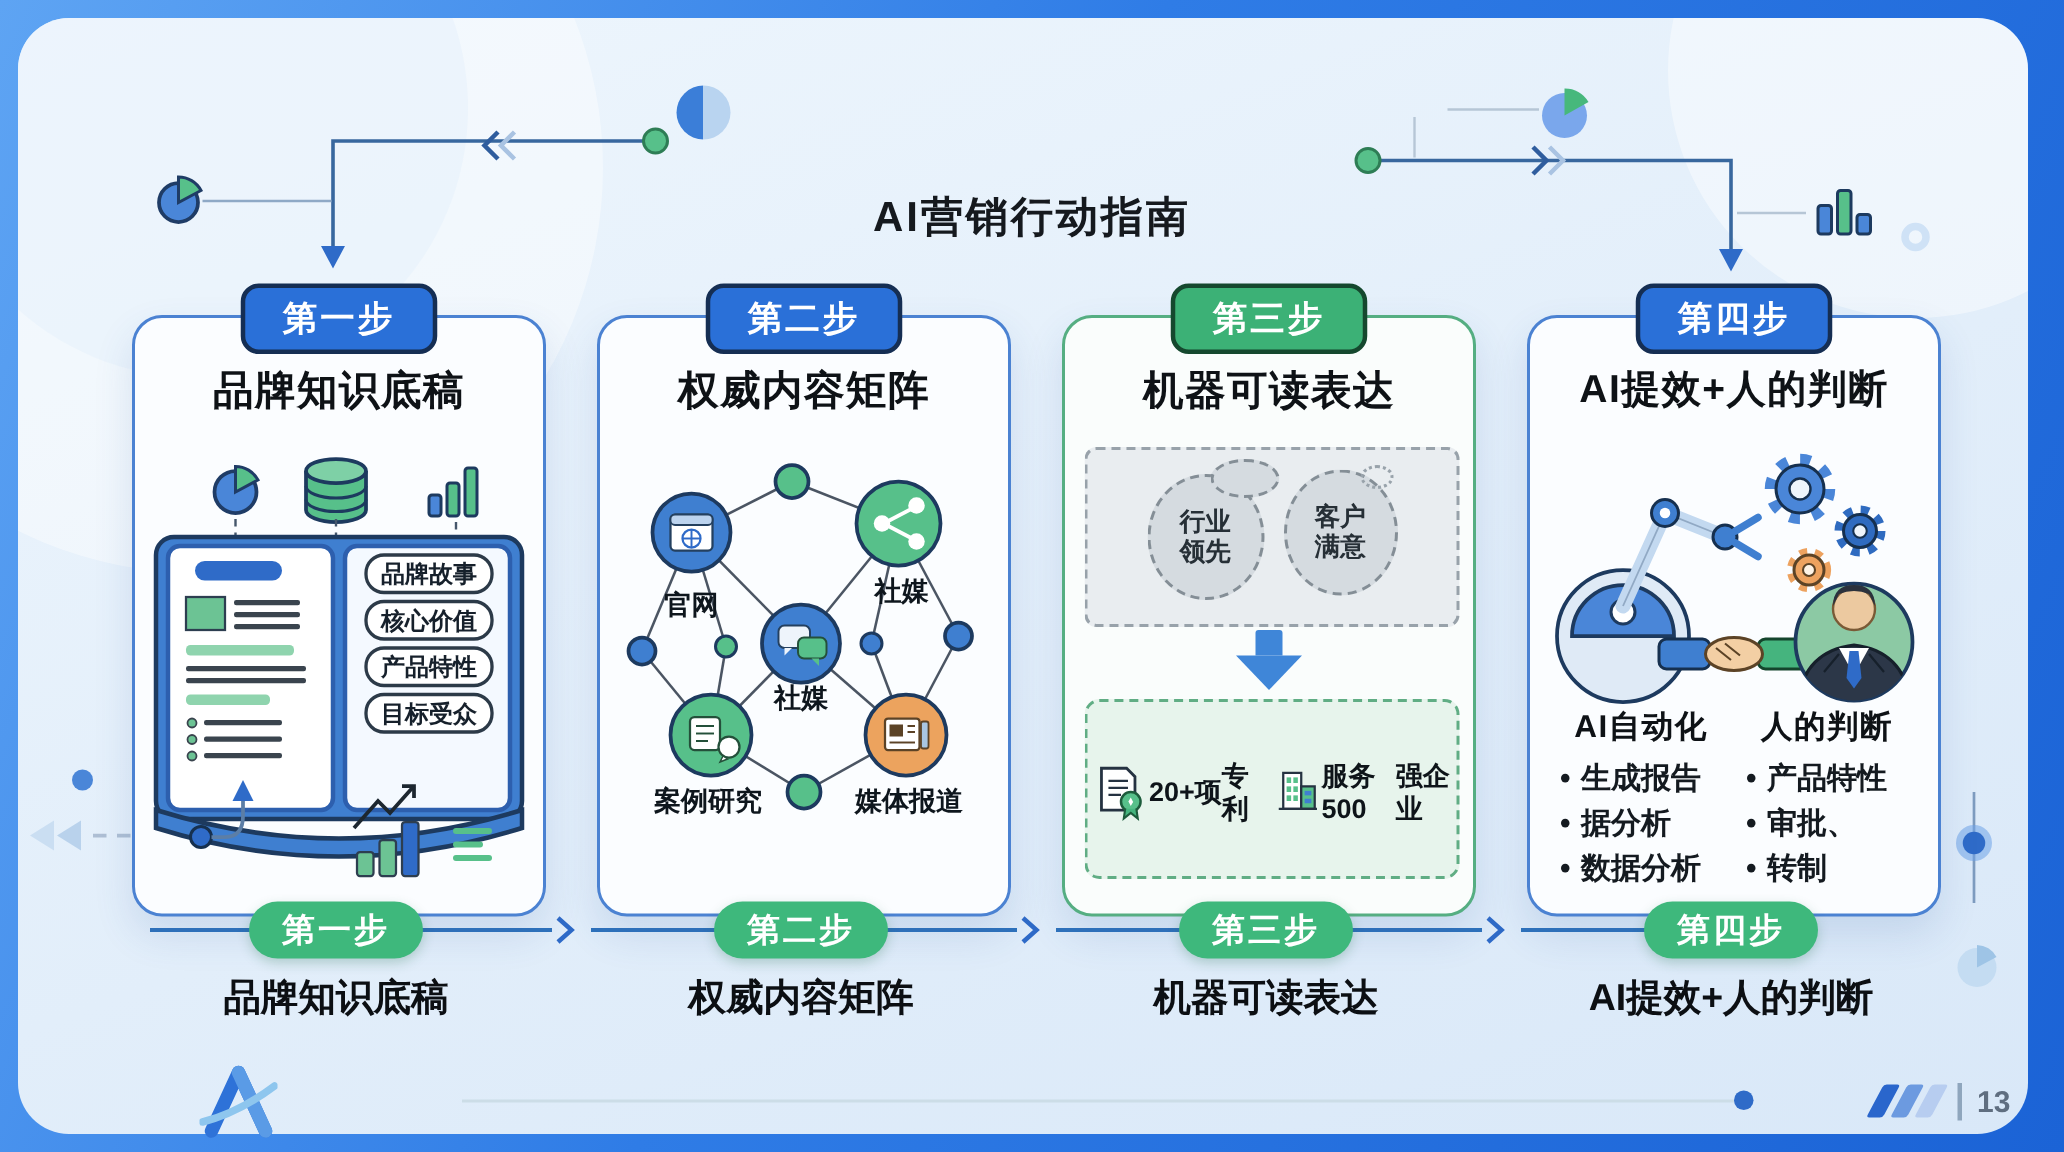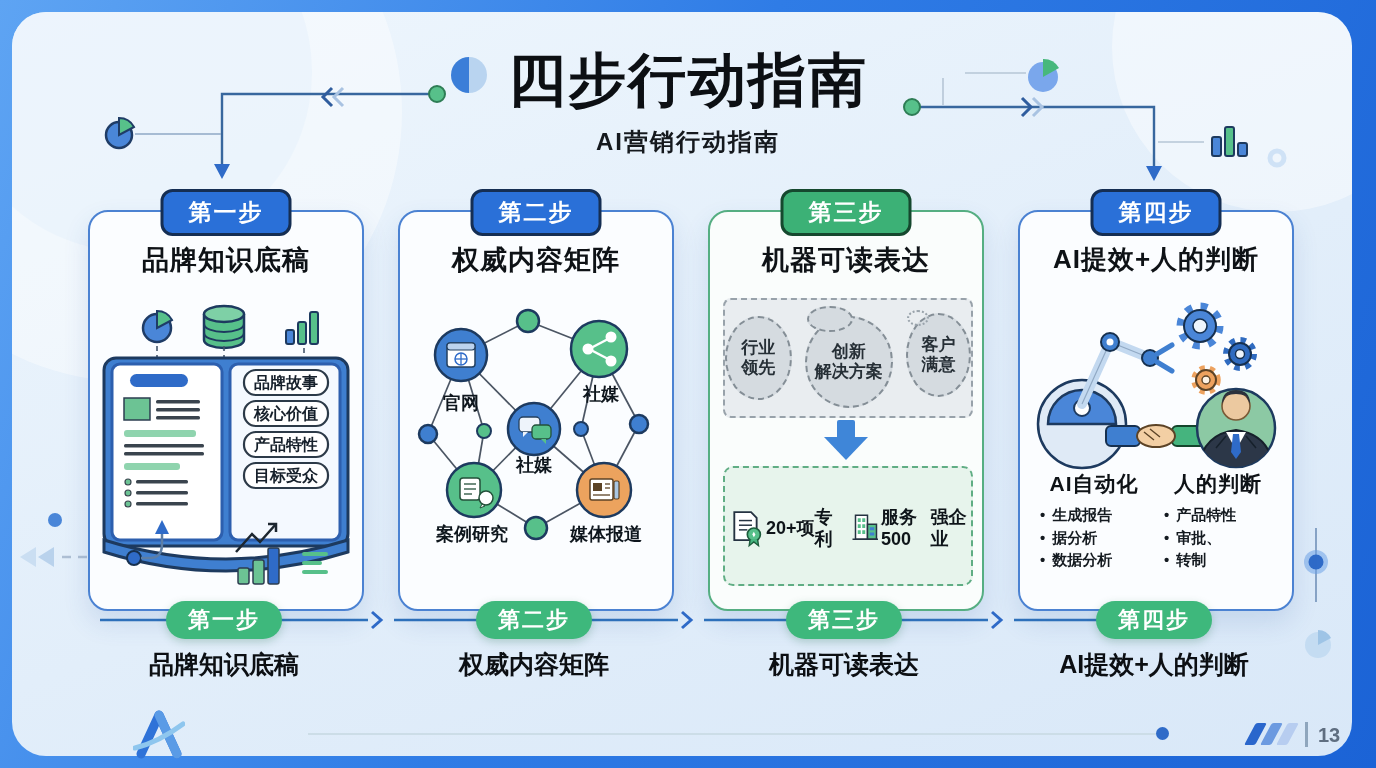--- a/index.html
+++ b/index.html
@@ -9,21 +9,21 @@
   .panel{position:absolute;left:12px;top:12px;right:24px;bottom:12px;border-radius:34px;overflow:hidden;
          background:linear-gradient(160deg,#eef6fd 0%,#e2eefa 55%,#d9e8f8 100%);}
   .deco-circle{position:absolute;border-radius:50%;}
   .c-tl{left:-150px;top:-170px;width:540px;height:540px;background:rgba(255,255,255,.40);}
   .c-tl2{left:-60px;top:-120px;width:360px;height:360px;background:rgba(230,241,251,.55);}
   .c-tr{right:-90px;top:-130px;width:330px;height:330px;background:rgba(255,255,255,.42);}
 
   .slide-title{position:absolute;left:0;top:42px;width:100%;text-align:center;
                font-size:58px;font-weight:900;color:#0c0f13;letter-spacing:2px;}
   .slide-subtitle{position:absolute;left:0;top:126px;width:100%;text-align:center;
-                  font-size:24px;font-weight:700;color:#15191e;letter-spacing:2px;}
+                  font-size:28px;font-weight:700;color:#15191e;letter-spacing:2px;}
   .half-pie{position:absolute;left:451px;top:57px;width:36px;height:36px;border-radius:50%;
             background:linear-gradient(90deg,#3b7ed8 0 50%,#b9d4f0 50% 100%);}
 
   .overlay{position:absolute;left:0;top:0;width:1376px;height:768px;pointer-events:none;}
 
   .card{position:absolute;top:210px;width:272px;height:397px;background:#fbfdff;
         border:2.5px solid #4b82d2;border-radius:20px;box-shadow:0 12px 26px rgba(50,95,160,.14);}
   .card.green{border-color:#55ae82;background:#fafdfc;}
   .badge{position:absolute;top:-23px;left:50%;transform:translateX(-50%);
          background:#2a70d8;border:3px solid #152e53;color:#fff;font-weight:800;font-size:23px;
@@ -54,21 +54,21 @@
   .c3-statbox{position:absolute;left:13px;top:254px;width:246px;height:116px;background:#e7f4ec;
               border:2px dashed #60ad84;border-radius:10px;display:flex;align-items:stretch;}
   .stat{flex:1;display:flex;flex-direction:row;align-items:center;justify-content:flex-end;padding-top:4px;}
   .stat .ln{font-size:18px;font-weight:800;color:#0e1419;line-height:1.25;}
 
   
   .c4-cols{position:absolute;left:0;top:258px;width:272px;display:flex;gap:8px;
            padding:0 16px;box-sizing:border-box;}
   .c4-col{flex:1;}
   .c4-head{font-size:21px;font-weight:900;color:#0e1216;text-align:center;margin-bottom:6px;letter-spacing:1px;}
-  .c4-bullet{font-size:15px;font-weight:700;color:#141a20;line-height:1.5;padding-left:4px;}
+  .c4-bullet{font-size:20px;font-weight:700;color:#141a20;line-height:1.5;padding-left:4px;}
   .c4-bullet::before{content:"•";margin-right:7px;color:#141a20;}
 
   
   .t-pill{position:absolute;top:601px;width:116px;height:38px;background:#3eb87c;color:#fff;
           border-radius:19px;display:flex;align-items:center;justify-content:center;
           font-size:22px;font-weight:800;letter-spacing:2px;box-shadow:0 3px 8px rgba(30,110,70,.25);}
   .t-label{position:absolute;top:648px;width:272px;text-align:center;font-size:25px;font-weight:900;color:#0c0f13;}
 
   
   .footer-line{position:absolute;left:308px;top:733px;width:852px;height:1.5px;background:#ccdde7;}
@@ -83,21 +83,20 @@
 </head>
 <body>
 
 <div class="stage">
   <div class="panel">
     <div class="deco-circle c-tl"></div>
     <div class="deco-circle c-tl2"></div>
     <div class="deco-circle c-tr"></div>
   </div>
 
-  <div class="slide-title">四步行动指南</div>
   <div class="slide-subtitle">AI营销行动指南</div>
   <div class="half-pie"></div>
 
   <svg class="overlay" viewBox="0 0 1376 768">
 
     <path d="M437,94 H222 V166" fill="none" stroke="#38679e" stroke-width="2.4"></path>
     <polygon points="214,164 230,164 222,179" fill="#2f6bc8"></polygon>
     <circle cx="437" cy="94" r="8" fill="#57c08a" stroke="#2e7d55" stroke-width="2"></circle>
     <polyline points="332,88 323,97 332,106" fill="none" stroke="#2f5d9e" stroke-width="3"></polyline>
     <polyline points="343,88 334,97 343,106" fill="none" stroke="#a9c3e2" stroke-width="3"></polyline>
@@ -316,24 +315,20 @@
   <div class="card green" style="left:708px;">
     <div class="badge green">第三步</div>
     <div class="card-title">机器可读表达</div>
     <div class="c3-cloudbox">
       <div class="puff"></div>
       <div class="puff2"></div>
       <div class="cloud c1">
         <div>行业</div>
         <div>领先</div>
       </div>
-      <div class="cloud c2">
-        <div>创新</div>
-        <div>解决方案</div>
-      </div>
       <div class="cloud c3">
         <div>客户</div>
         <div>满意</div>
       </div>
     </div>
     <div class="c3-arrow">
       <div class="stem"></div>
         <div class="head"></div>
     </div>
     <div class="c3-statbox">

